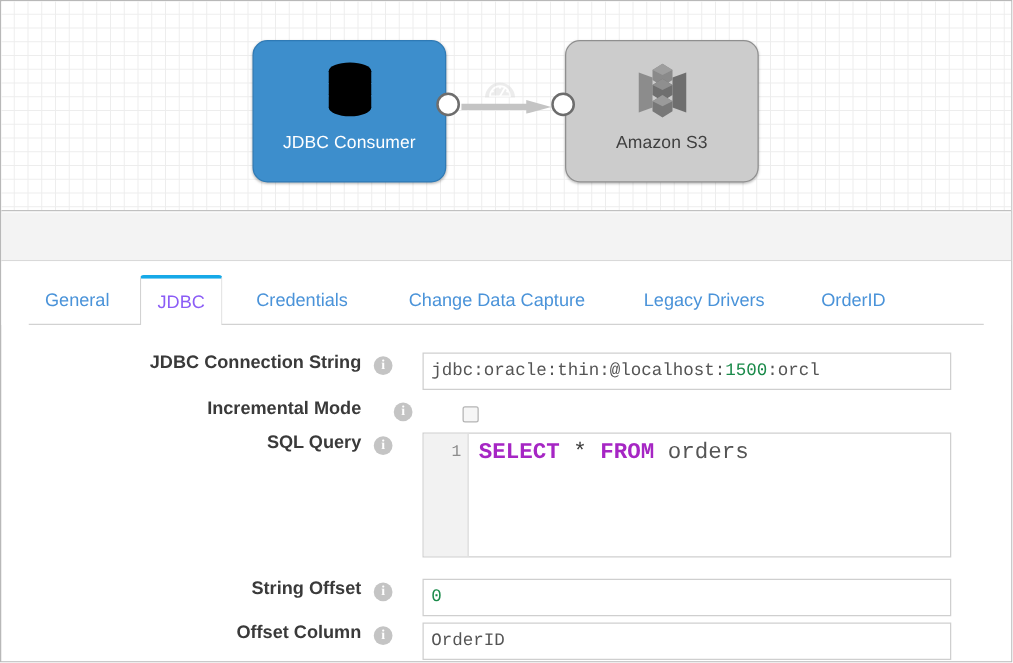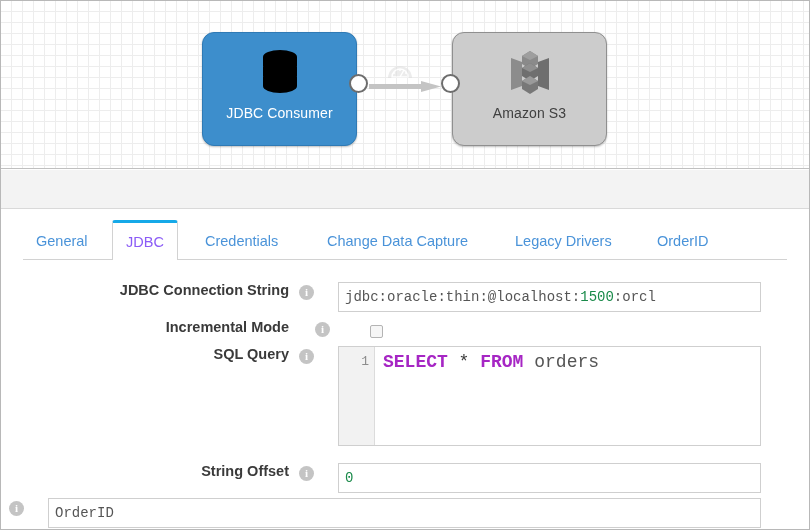--- a/index.html
+++ b/index.html
@@ -352,20 +352,21 @@
 
     <div class="row" style="top:203px;">
       <div class="label-cell">String Offset</div>
       <div class="info-icon">i</div>
       <div class="field-cell">
         <div class="text-input"><span class="tok-num">0</span></div>
       </div>
     </div>
 
     <div class="row" style="top:238px;">
+      <div class="label-cell">Offset Column</div>
       <div class="info-icon">i</div>
       <div class="field-cell">
         <div class="text-input">OrderID</div>
       </div>
     </div>
 
   </div>
 </div>
 
 </body></html>

